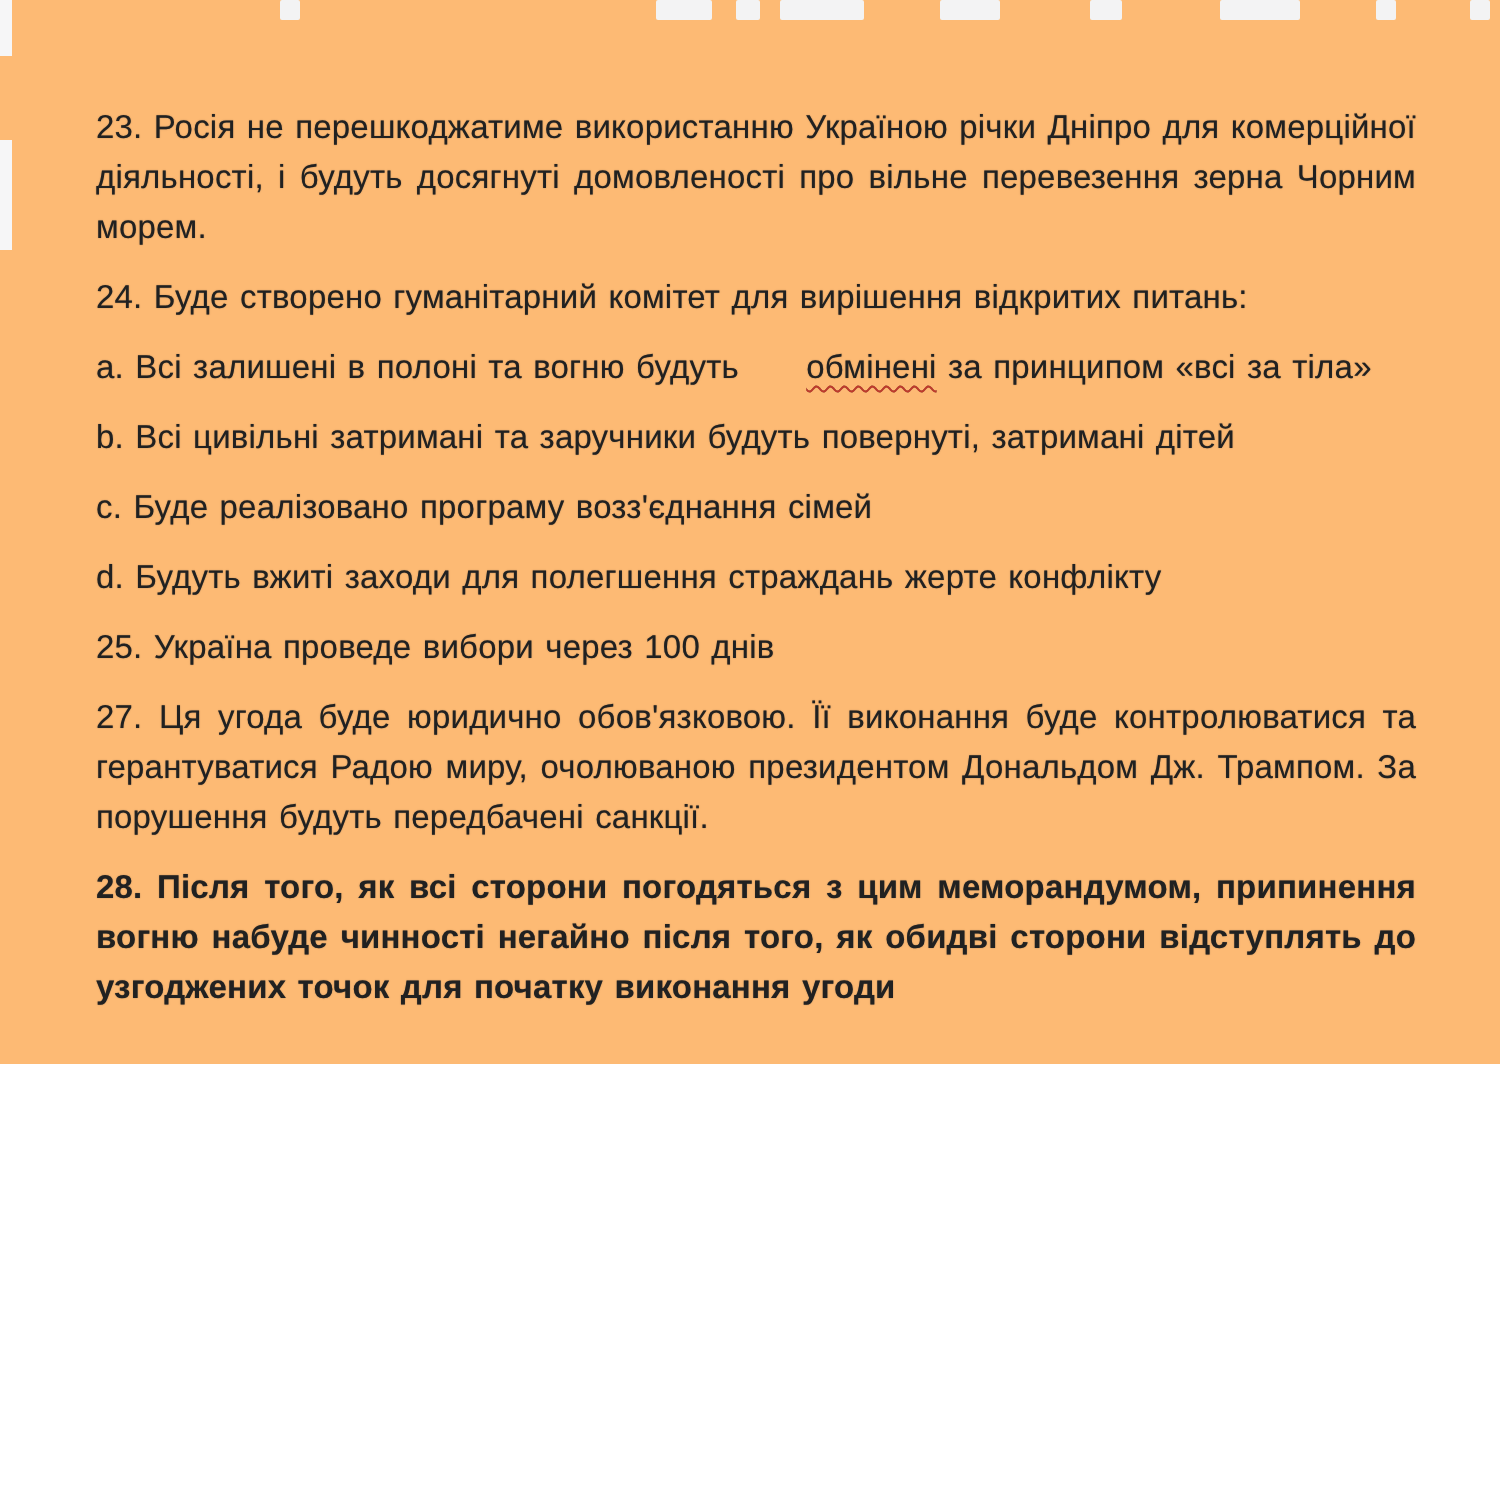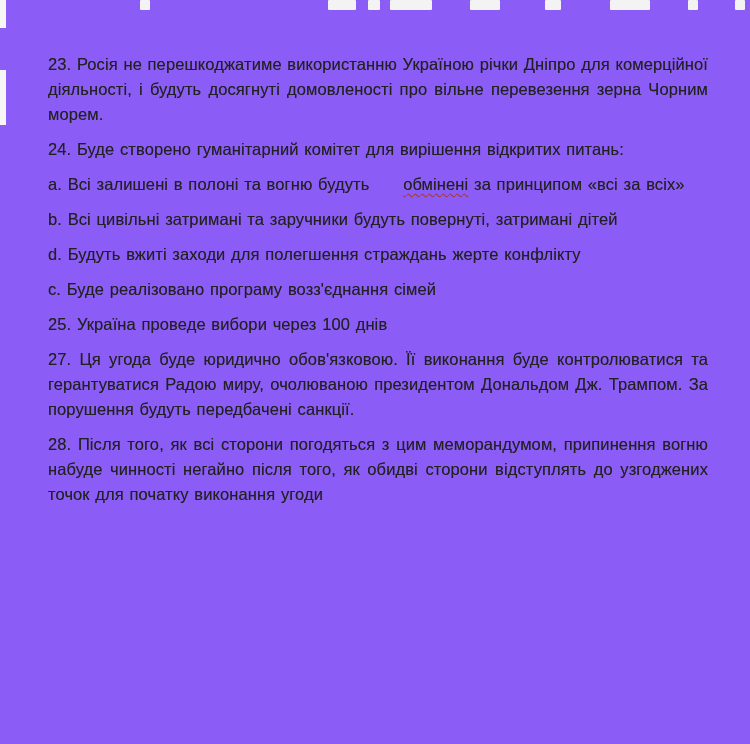--- a/index.html
+++ b/index.html
@@ -4,22 +4,22 @@
 <style>
   * { margin: 0; padding: 0; box-sizing: border-box; }
   html, body {
     width: 750px; height: 744px;
     background: #ffffff;
     overflow: hidden;
     font-family: "Liberation Sans", "DejaVu Sans", sans-serif;
   }
   .page {
     position: relative;
-    width: 750px; height: 744px;
-    background: #8b5cf6;
+    width: 750px; height: 532px;
+    background: #fdba74;
   }
   
   .top-artifacts { position: absolute; top: 0; left: 0; width: 750px; height: 14px; }
   .artifact {
     position: absolute; top: 0; height: 10px;
     background: #f3f3f4; border-radius: 1px;
   }
   .edge-strip {
     position: absolute; left: 0; width: 6px;
     background: #f6f6f7;
@@ -32,21 +32,21 @@
   .para {
     font-size: 16.5px;
     line-height: 25px;
     color: #212121;
     text-align: justify;
     margin-bottom: 10px;
     letter-spacing: 0.1px;
     word-spacing: 1px;
     text-shadow: 0 0 0.6px rgba(45,45,45,0.55);
   }
-  .para:last-child { margin-bottom: 0; }
+  .para:last-child { margin-bottom: 0; font-weight: bold; }
   .spell-error {
     text-decoration: underline wavy #c0392b;
     text-decoration-thickness: 1px;
     text-underline-offset: 3px;
     text-decoration-skip-ink: none;
     margin-left: 28px;
   }
 </style>
 </head>
 <body>
@@ -66,27 +66,27 @@
   </div>
   <div class="edge-strip" style="top:0;  height:28px;"></div>
   <div class="edge-strip" style="top:70px; height:55px;"></div>
 
   <div class="doc-body">
 
     <p class="para"><span>23. Росія не перешкоджатиме використанню Україною річки Дніпро для комерційної діяльності, і будуть досягнуті домовленості про вільне перевезення зерна Чорним морем.</span></p>
 
     <p class="para"><span>24. Буде створено гуманітарний комітет для вирішення відкритих питань:</span></p>
 
-    <p class="para"><span>a. Всі залишені в полоні та вогню будуть </span><span class="spell-error">обмінені</span><span> за принципом «всі за всіх»</span></p>
+    <p class="para"><span>a. Всі залишені в полоні та вогню будуть </span><span class="spell-error">обмінені</span><span> за принципом «всі за тіла»</span></p>
 
     <p class="para"><span>b. Всі цивільні затримані та заручники будуть повернуті, затримані дітей</span></p>
 
+    <p class="para"><span>c. Буде реалізовано програму возз'єднання сімей</span></p>
+
     <p class="para"><span>d. Будуть вжиті заходи для полегшення страждань жерте конфлікту</span></p>
-
-    <p class="para"><span>c. Буде реалізовано програму возз'єднання сімей</span></p>
 
     <p class="para"><span>25. Україна проведе вибори через 100 днів</span></p>
 
 
     <p class="para"><span>27. Ця угода буде юридично обов'язковою. Її виконання буде контролюватися та герантуватися Радою миру, очолюваною президентом Дональдом Дж. Трампом. За порушення будуть передбачені санкції.</span></p>
 
     <p class="para"><span>28. Після того, як всі сторони погодяться з цим меморандумом, припинення вогню набуде чинності негайно після того, як обидві сторони відступлять до узгоджених точок для початку виконання угоди</span></p>
 
   </div>
 </div>

